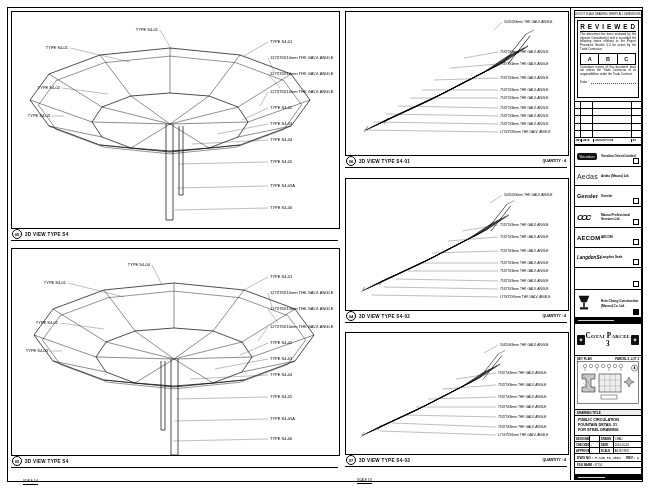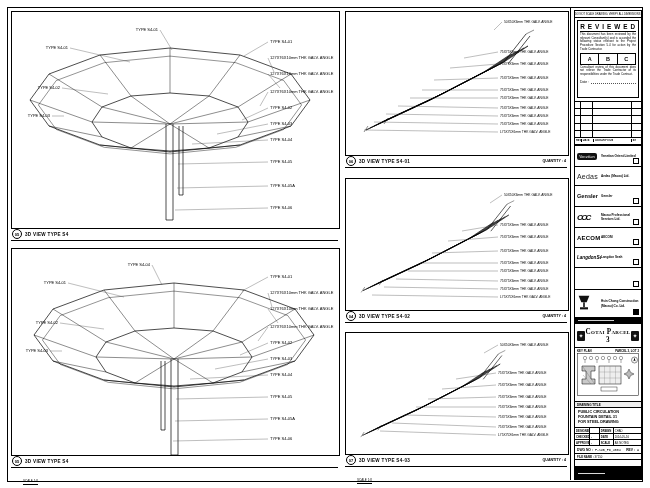--- a/index.html
+++ b/index.html
@@ -54,21 +54,21 @@
   .cbxf{background:#000;}
   .logo-venetian{display:inline-block;background:#111;color:#eee;font-family:"Liberation Serif",serif;
        font-style:italic;font-size:4.6px;padding:1px 2px;border-radius:2px;}
   .logo-aedas{font-size:7px;letter-spacing:0.2px;color:#222;}
   .logo-gensler{font-size:5.6px;font-weight:bold;}
   .logo-ccc{font-size:8px;font-weight:bold;font-style:italic;letter-spacing:-1.5px;}
   .logo-aecom{font-size:6px;font-weight:bold;letter-spacing:0.2px;}
   .logo-ls{font-size:4.6px;font-weight:bold;font-style:italic;}
   .blackstrip{height:6px;background:#000;display:flex;align-items:center;padding:0 3px;}
   .blackstrip .mtx{background:#cfcfcf;width:60%;}
-  .banner{height:24px;display:flex;align-items:center;justify-content:space-between;padding:1px 2px;}
+  .banner{height:32px;display:flex;align-items:center;justify-content:space-between;padding:1px 2px;}
   .orn{width:8px;height:10px;background:#111;color:#fff;font-size:6px;line-height:10px;text-align:center;flex:none;border-radius:1px;}
   .bannertxt{font-family:"Liberation Serif",serif;font-variant:small-caps;font-weight:bold;font-size:7.2px;
              letter-spacing:0.3px;text-align:center;flex:1;}
   .keyplan{height:54px;padding:1px 2px;}
   .kphead{display:flex;justify-content:space-between;font-size:2.9px;font-weight:bold;}
   .dtheader{height:6px;font-size:3px;font-weight:bold;padding:1px 2px;background:#eee;}
   .dtitle{height:20px;padding:1.5px 3px;font-size:3.8px;font-weight:bold;line-height:1.35;}
   .fields{height:18px;display:flex;flex-direction:column;}
   .frow{flex:1;display:flex;border-bottom:0.5px solid #000;font-size:2.8px;}
   .frow:last-child{border-bottom:none;}

